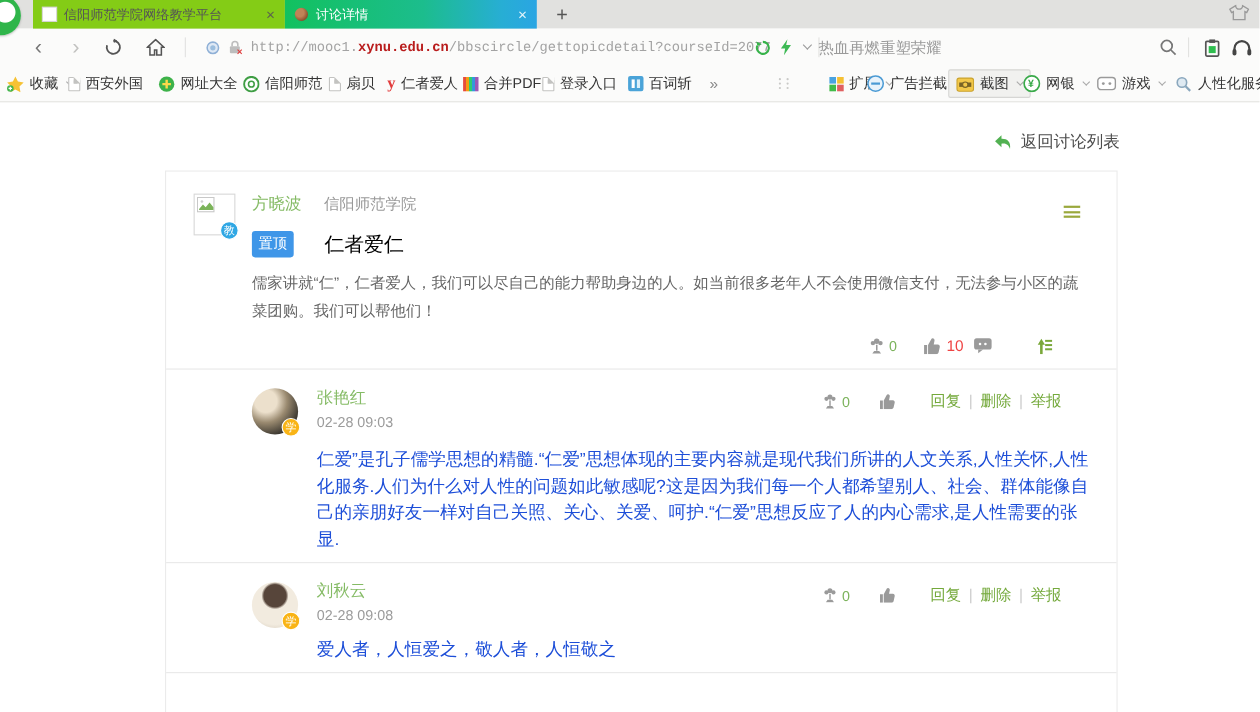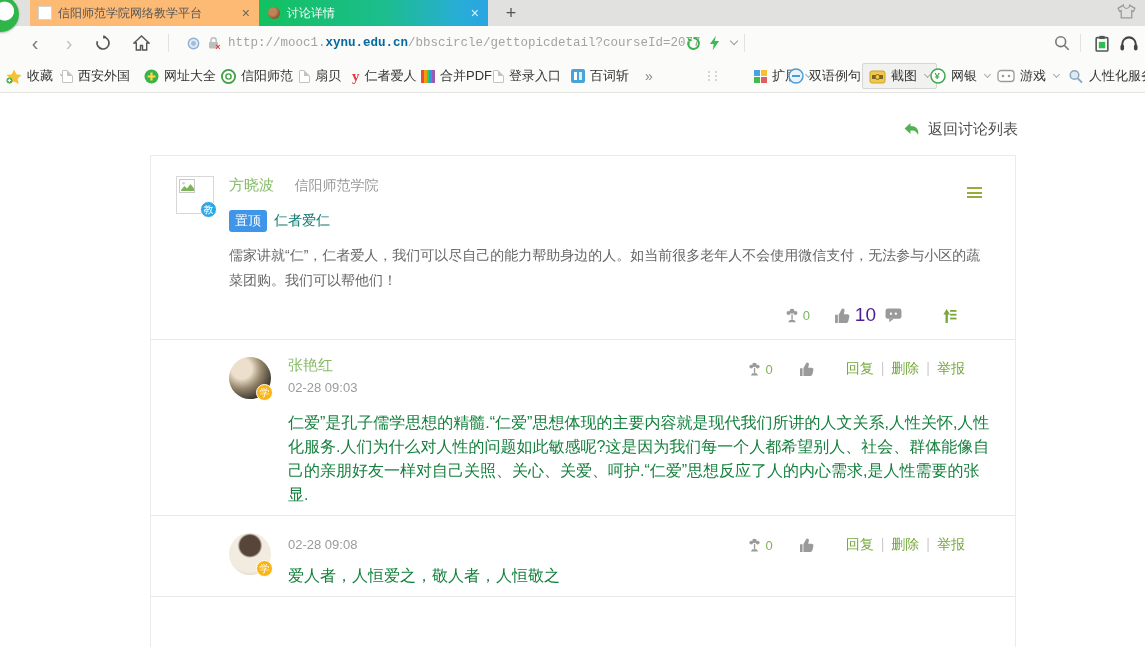--- a/index.html
+++ b/index.html
@@ -4,38 +4,38 @@
 <style>
   *{margin:0;padding:0;box-sizing:border-box;}
   html,body{width:1145px;height:647px;overflow:hidden;background:#fff;
     font-family:"Liberation Sans","DejaVu Sans",sans-serif;}
   
   .tabbar{position:absolute;left:0;top:0;width:1145px;height:26px;background:#e1e1df;}
   .logo{position:absolute;left:-17px;top:-4px;width:36px;height:36px;border-radius:50%;
     background:radial-gradient(circle at 60% 42%, #ffffff 0 30%, #2fb54a 33%);z-index:6;
     box-shadow:0 1px 2px rgba(0,0,0,.25);}
   .tab{position:absolute;top:0;height:26px;display:flex;align-items:center;padding:0 9px;font-size:12px;z-index:2;}
-  .tab-inactive{left:30px;width:229px;background:#fdba74;color:#555;}
+  .tab-inactive{left:30px;width:229px;background:#84cc16;color:#555;}
   .tab-active{left:259px;width:229px;color:#fff;
     background:linear-gradient(90deg,#12c15f 0%,#1cbd8d 55%,#27aed4 86%,#2aa5e3 100%);}
   .favicon{width:12px;height:12px;margin-right:7px;flex:0 0 auto;}
   .fav-blank{background:#fff;box-shadow:0 0 0 1px #d4d4d2;}
   .fav-monkey{border-radius:50%;background:radial-gradient(circle at 38% 38%, #c08357 0 35%, #8a4a28 75%);}
   .tab-title{flex:1;overflow:hidden;white-space:nowrap;}
   .tab-close{margin-left:6px;font-size:14px;opacity:.85;}
   .newtab{position:absolute;left:498px;top:1px;width:26px;height:24px;text-align:center;
     font-size:18px;line-height:24px;color:#555;z-index:2;}
   .theme-btn{position:absolute;right:9px;top:4px;}
   
   .navbar{position:absolute;left:0;top:26px;width:1145px;height:34px;background:#fbfbfa;}
   .nbtn{position:absolute;top:0;height:34px;display:flex;align-items:center;justify-content:center;}
   .vsep{position:absolute;top:8px;width:1px;height:18px;background:#e2e2e0;}
   .url{position:absolute;left:228px;top:0;height:34px;line-height:34px;
     font-family:"Liberation Mono","DejaVu Sans Mono",monospace;font-size:12.5px;color:#a3a3a3;white-space:nowrap;}
-  .url b{color:#0369a1;text-align:center;}
+  .url b{color:#b91c1c;text-align:center;}
   .hotword{position:absolute;left:744px;top:0;height:34px;line-height:34px;font-size:14px;color:#9a9a9a;}
   .chev{width:6px;height:6px;border-right:1.5px solid #9a9a9a;border-bottom:1.5px solid #9a9a9a;
     transform:rotate(45deg);display:inline-block;margin-top:-4px;}
   
   .bookbar{position:absolute;left:0;top:60px;width:1145px;height:33px;background:#fbfbfa;
     border-bottom:1px solid #e4e4e2;font-size:13px;color:#333;}
   .bm{position:absolute;top:0;height:32px;display:flex;align-items:center;gap:5px;white-space:nowrap;}
   .pageico{width:11px;height:13px;background:#fff;border:1px solid #c3c3c1;border-radius:1px;position:relative;}
   .pageico:after{content:"";position:absolute;right:-1px;top:-1px;border:3px solid #fbfbfa;
     border-left-color:#c3c3c1;border-bottom-color:#c3c3c1;}
@@ -57,36 +57,36 @@
   .role-badge{position:absolute;width:17px;height:17px;border-radius:50%;color:#fff;font-size:10px;
     display:flex;align-items:center;justify-content:center;border:1px solid #fff;z-index:3;}
   .badge-teacher{left:49px;top:45px;background:#2fa7e4;}
   .badge-student{background:#f9b416;}
   .post-head{margin-left:53px;}
   .author{color:#85bb65;font-size:15px;}
   .school{color:#999;font-size:14px;margin-left:16px;}
   .ptime{color:#9b9b9b;font-size:13px;margin-top:5px;}
   .menu-icon{position:absolute;right:33px;top:31px;width:15px;}
   .menu-icon i{display:block;height:2px;background:#9aa83c;margin-bottom:2.5px;}
-  .title-row{margin:15px 0 0 53px;display:flex;align-items:center;}
+  .title-row{margin:15px 0 0 53px;display:flex;}
   .pin-badge{background:#3f96e8;color:#fff;font-size:13px;padding:2px 6px;border-radius:3px;}
-  .post-title{font-size:14px;color:#0f766e;margin-left:7px;}
+  .post-title{font-size:18px;color:#000000;margin-left:28px;}
   .post-body{margin:11px 0 0 53px;font-size:14px;color:#666;line-height:25px;width:762px;}
   .stats-row{display:flex;align-items:center;justify-content:flex-end;margin:11px 30px 0 0;}
   .cnt-green{color:#7cb35c;font-size:13px;margin-left:4px;}
-  .cnt-dark{color:#4c1d95;font-size:19px;margin-left:5px;text-align:center;}
+  .cnt-dark{color:#ef4444;font-size:14px;margin-left:5px;text-align:center;}
   .reply{position:relative;padding:16px 28px 8px 137px;}
   .reply .avatar{position:absolute;left:78px;top:17px;width:42px;height:42px;border-radius:50%;}
   .reply .role-badge{left:105px;top:44px;}
   .av1{background:radial-gradient(circle at 30% 28%, #ece0cc 0 24%, #9a8a70 46%, #33302a 78%);}
   .av2{background:radial-gradient(circle at 50% 30%, #57453a 0 28%, #f2ebdf 34% 72%, #cfc4b4 100%);}
   .reply-actions{position:absolute;right:50px;top:20px;display:flex;align-items:center;font-size:14px;}
   .action-link{color:#74a93b;text-decoration:none;}
   .action-sep{color:#ccc;margin:0 7px;}
-  .reply-text{margin-top:16px;font-size:16px;color:#15803d;line-height:24px;width:706px;}
+  .reply-text{margin-top:16px;font-size:16px;color:#1d4ed8;line-height:24px;width:706px;}
   .ico{display:inline-flex;align-items:center;justify-content:center;}
 </style>
 </head>
 <body>
 
 <div class="tabbar">
   <div class="logo"></div>
 
   <div class="tab tab-inactive">
     <span class="favicon fav-blank"></span>
@@ -150,20 +150,21 @@
   <div class="nbtn" style="left:706px;width:16px">
     <svg width="11" height="16" viewBox="0 0 12 16">
         <path d="M7.5 0L1 9.2h4.2L4 16l7-10.2H6.2z" fill="#3db954"></path>
       </svg>
   </div>
   <div class="nbtn" style="left:726px;width:16px">
       <span class="chev"></span>
     </div>
   <div class="vsep" style="left:744px"></div>
 
+  <div class="hotword">热血再燃重塑荣耀</div>
 
   <div class="nbtn" style="left:1052px;width:20px">
     <svg width="16" height="16" viewBox="0 0 15 15">
         <circle cx="6.3" cy="6.3" r="4.6" fill="none" stroke="#777" stroke-width="1.5"></circle>
         <line x1="9.8" y1="9.8" x2="13.8" y2="13.8" stroke="#777" stroke-width="1.5"></line>
       </svg>
   </div>
   <div class="vsep" style="left:1080px"></div>
   <div class="nbtn" style="left:1092px;width:20px">
     <svg width="14" height="17" viewBox="0 0 13 16">
@@ -264,21 +265,21 @@
     <span>扩展</span>
     <span class="tool-chev"></span>
   </div>
   <div class="bm" style="left:788px">
     <span class="ico">
       <svg width="16" height="16" viewBox="0 0 16 16">
           <circle cx="8" cy="8" r="7" fill="#e9f3fb" stroke="#4a9ad4" stroke-width="1.4"></circle>
           <rect x="4" y="7" width="8" height="2" fill="#4a9ad4"></rect>
         </svg>
     </span>
-    <span>双语例句</span>
+    <span>广告拦截</span>
   </div>
   <div class="bm shot-btn" style="left:862px">
     <span class="ico">
       <svg width="17" height="15" viewBox="0 0 17 15">
           <rect x="1" y="2" width="15" height="12" rx="2" fill="#f3c84a" stroke="#caa32f"></rect>
           <rect x="3" y="6" width="11" height="4" fill="#7a6426"></rect>
           <circle cx="8.5" cy="8" r="2.4" fill="#f3c84a" stroke="#7a6426"></circle>
         </svg>
     </span>
     <span>截图</span>
@@ -421,20 +422,21 @@
       </span>
     </div>
     <div class="reply-text">仁爱”是孔子儒学思想的精髓.“仁爱”思想体现的主要内容就是现代我们所讲的人文关系,人性关怀,人性化服务.人们为什么对人性的问题如此敏感呢?这是因为我们每一个人都希望别人、社会、群体能像自己的亲朋好友一样对自己关照、关心、关爱、呵护.“仁爱”思想反应了人的内心需求,是人性需要的张显.</div>
   </div>
 
   <div class="divider"></div>
 
   <div class="reply">
     <div class="avatar av2"></div>
     <span class="role-badge badge-student">学</span>
+    <div class="author">刘秋云</div>
     <div class="ptime">02-28 09:08</div>
     <div class="reply-actions">
       <span class="ico">
         <svg width="13" height="14" viewBox="0 0 13 14">
             <circle cx="6.5" cy="3" r="2.3" fill="#9a9a9a"></circle>
             <circle cx="3.3" cy="4.6" r="1.9" fill="#9a9a9a"></circle>
             <circle cx="9.7" cy="4.6" r="1.9" fill="#9a9a9a"></circle>
             <rect x="5.9" y="6" width="1.3" height="5" fill="#9a9a9a"></rect>
             <path d="M2.8 13.4h7.4l-1.6-2.2H4.4z" fill="#9a9a9a"></path>
           </svg>

